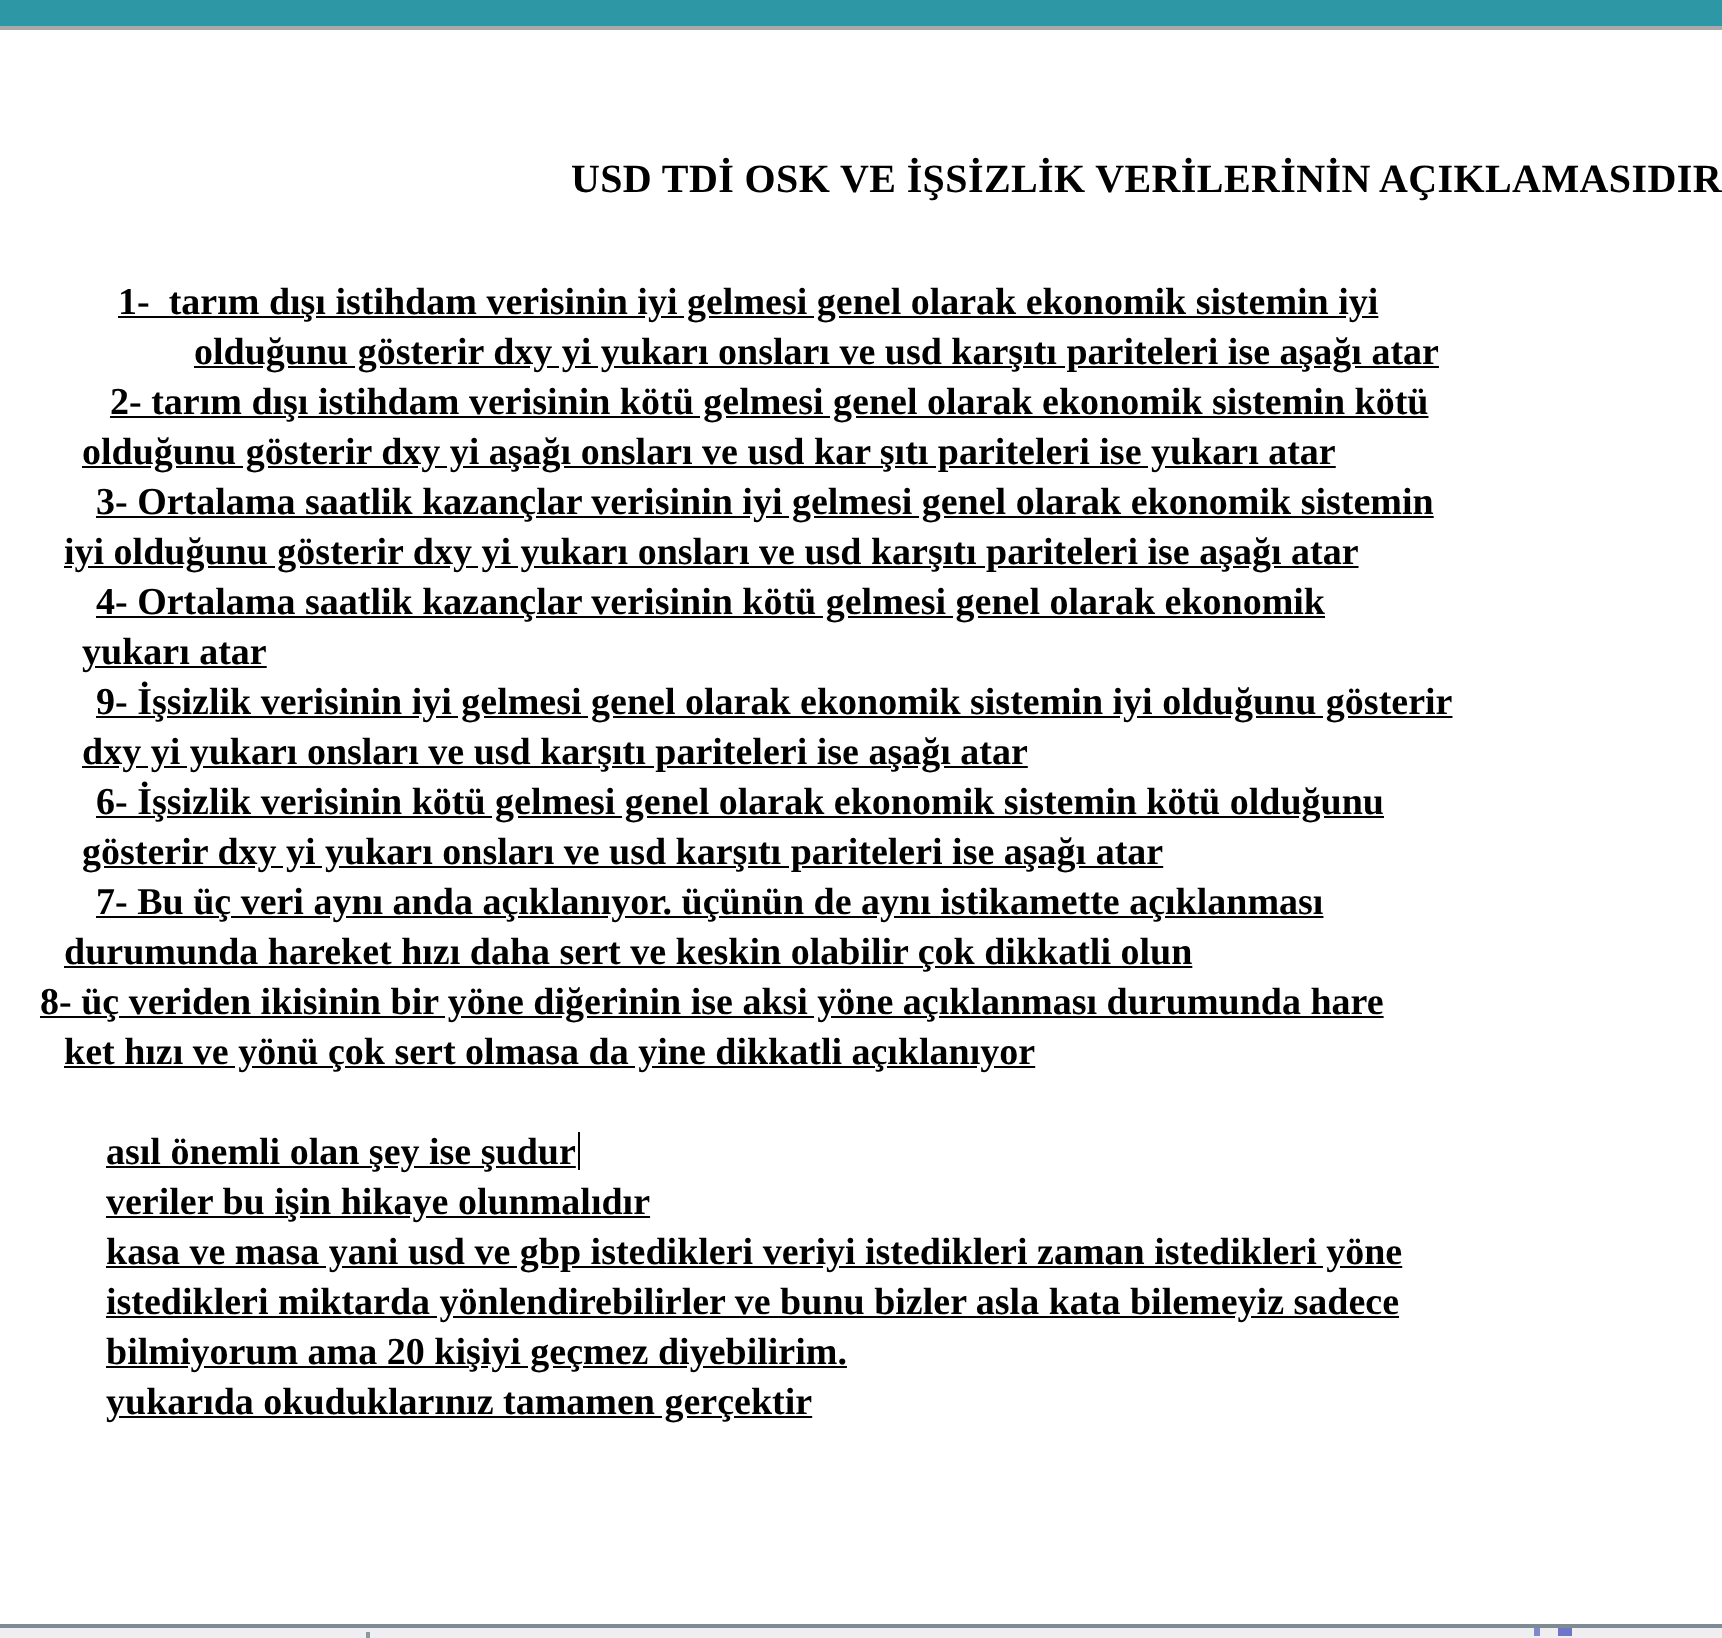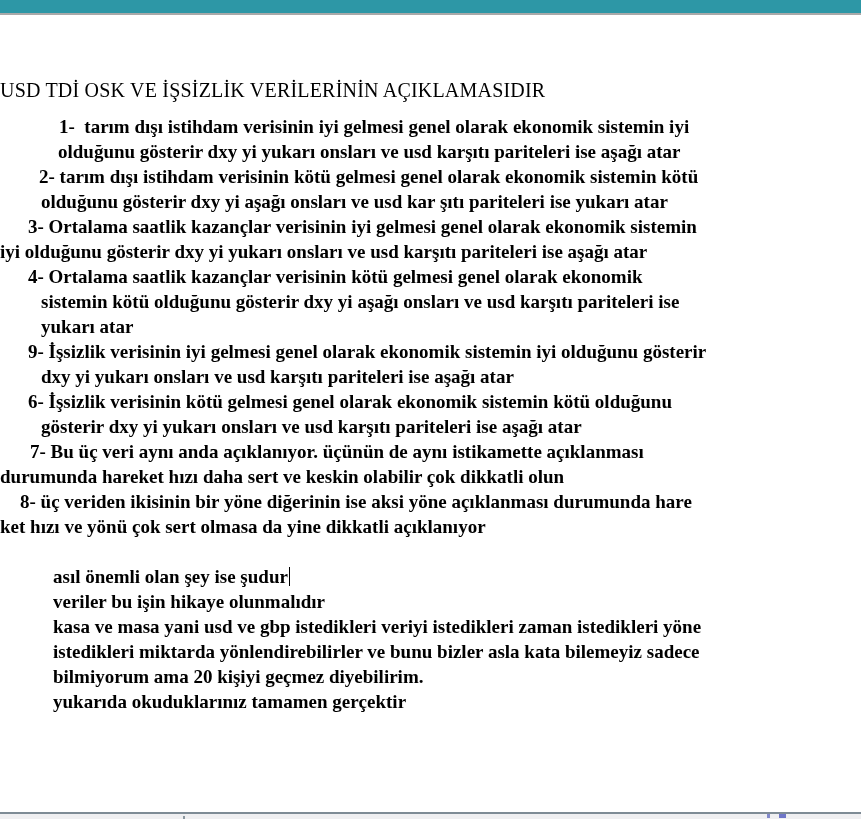--- a/index.html
+++ b/index.html
@@ -5,38 +5,38 @@
   html,body{margin:0;padding:0;}
   body{
     width:861px;height:819px;position:relative;background:#ffffff;
     font-family:"Liberation Serif","DejaVu Serif",serif;
     overflow:hidden;
   }
   .top-bar{position:absolute;left:0;top:0;width:861px;height:13px;background:#2d97a6;}
   .top-sep{position:absolute;left:0;top:13px;width:861px;height:2px;background:#a9a9a9;}
   .page{position:absolute;left:0;top:15px;width:861px;height:796px;background:#ffffff;}
   .doc-title{
-    margin-top:64px;text-align:left;
-    font-size:20px;font-weight:normal;color:#000;line-height:22px;
+    margin-top:64px;text-align:right;
+    font-size:20px;font-weight:bold;color:#000;line-height:22px;
     letter-spacing:0.2px;
   }
-  .lines{margin-top:13px;}
+  .lines{margin-top:38px;text-decoration:underline;}
   .line{
     height:25px;line-height:25px;white-space:pre;
     font-size:19px;font-weight:bold;color:#000;
   }
-  .i32{}
+  .i32{padding-left:32px}
   .i34{padding-left:41px}
-  .i38{padding-left:30px}
+  .i38{padding-left:48px}
   .i42{padding-left:20px}
-  .i48{padding-left:28px}
+  .i48{padding-left:48px}
   .i52{padding-left:53px}
-  .i55{padding-left:39px}
+  .i55{padding-left:55px}
   .i59{padding-left:59px}
-  .i97{padding-left:58px}
+  .i97{padding-left:97px}
   .caret{
     display:inline-block;width:1px;height:19px;background:#000;
     vertical-align:-3px;margin-left:1px;
   }
   .bottom-sep{position:absolute;left:0;top:812px;width:861px;height:2px;background:#7e8b95;}
   .status-strip{position:absolute;left:0;top:814px;width:861px;height:5px;background:#efeff1;}
   .status-mark{position:absolute;top:0;height:4px;background:#8289cb;}
   .mark-a{left:767px;width:3px;}
   .mark-b{left:779px;width:7px;background:#6f76c8;}
   .mark-tick{left:183px;width:2px;background:#8c98a0;top:2px;height:3px;}
@@ -50,21 +50,20 @@
 <div class="page">
   <div class="doc-title">USD TDİ OSK VE İŞSİZLİK VERİLERİNİN AÇIKLAMASIDIR</div>
   <div class="lines">
     <div class="line i59">1-  tarım dışı istihdam verisinin iyi gelmesi genel olarak ekonomik sistemin iyi</div>
     <div class="line i97">olduğunu gösterir dxy yi yukarı onsları ve usd karşıtı pariteleri ise aşağı atar</div>
     <div class="line i55">2- tarım dışı istihdam verisinin kötü gelmesi genel olarak ekonomik sistemin kötü</div>
     <div class="line i34">olduğunu gösterir dxy yi aşağı onsları ve usd kar şıtı pariteleri ise yukarı atar</div>
     <div class="line i48">3- Ortalama saatlik kazançlar verisinin iyi gelmesi genel olarak ekonomik sistemin</div>
     <div class="line i32">iyi olduğunu gösterir dxy yi yukarı onsları ve usd karşıtı pariteleri ise aşağı atar</div>
     <div class="line i48">4- Ortalama saatlik kazançlar verisinin kötü gelmesi genel olarak ekonomik</div>
-    <div class="line i34">sistemin kötü olduğunu gösterir dxy yi aşağı onsları ve usd karşıtı pariteleri ise</div>
     <div class="line i34">yukarı atar</div>
     <div class="line i48">9- İşsizlik verisinin iyi gelmesi genel olarak ekonomik sistemin iyi olduğunu gösterir</div>
     <div class="line i34">dxy yi yukarı onsları ve usd karşıtı pariteleri ise aşağı atar</div>
     <div class="line i48">6- İşsizlik verisinin kötü gelmesi genel olarak ekonomik sistemin kötü olduğunu</div>
     <div class="line i34">gösterir dxy yi yukarı onsları ve usd karşıtı pariteleri ise aşağı atar</div>
     <div class="line i38">7- Bu üç veri aynı anda açıklanıyor. üçünün de aynı istikamette açıklanması</div>
     <div class="line i32">durumunda hareket hızı daha sert ve keskin olabilir çok dikkatli olun</div>
     <div class="line i42">8- üç veriden ikisinin bir yöne diğerinin ise aksi yöne açıklanması durumunda hare</div>
     <div class="line i32">ket hızı ve yönü çok sert olmasa da yine dikkatli açıklanıyor</div>
     <div class="line"></div>

